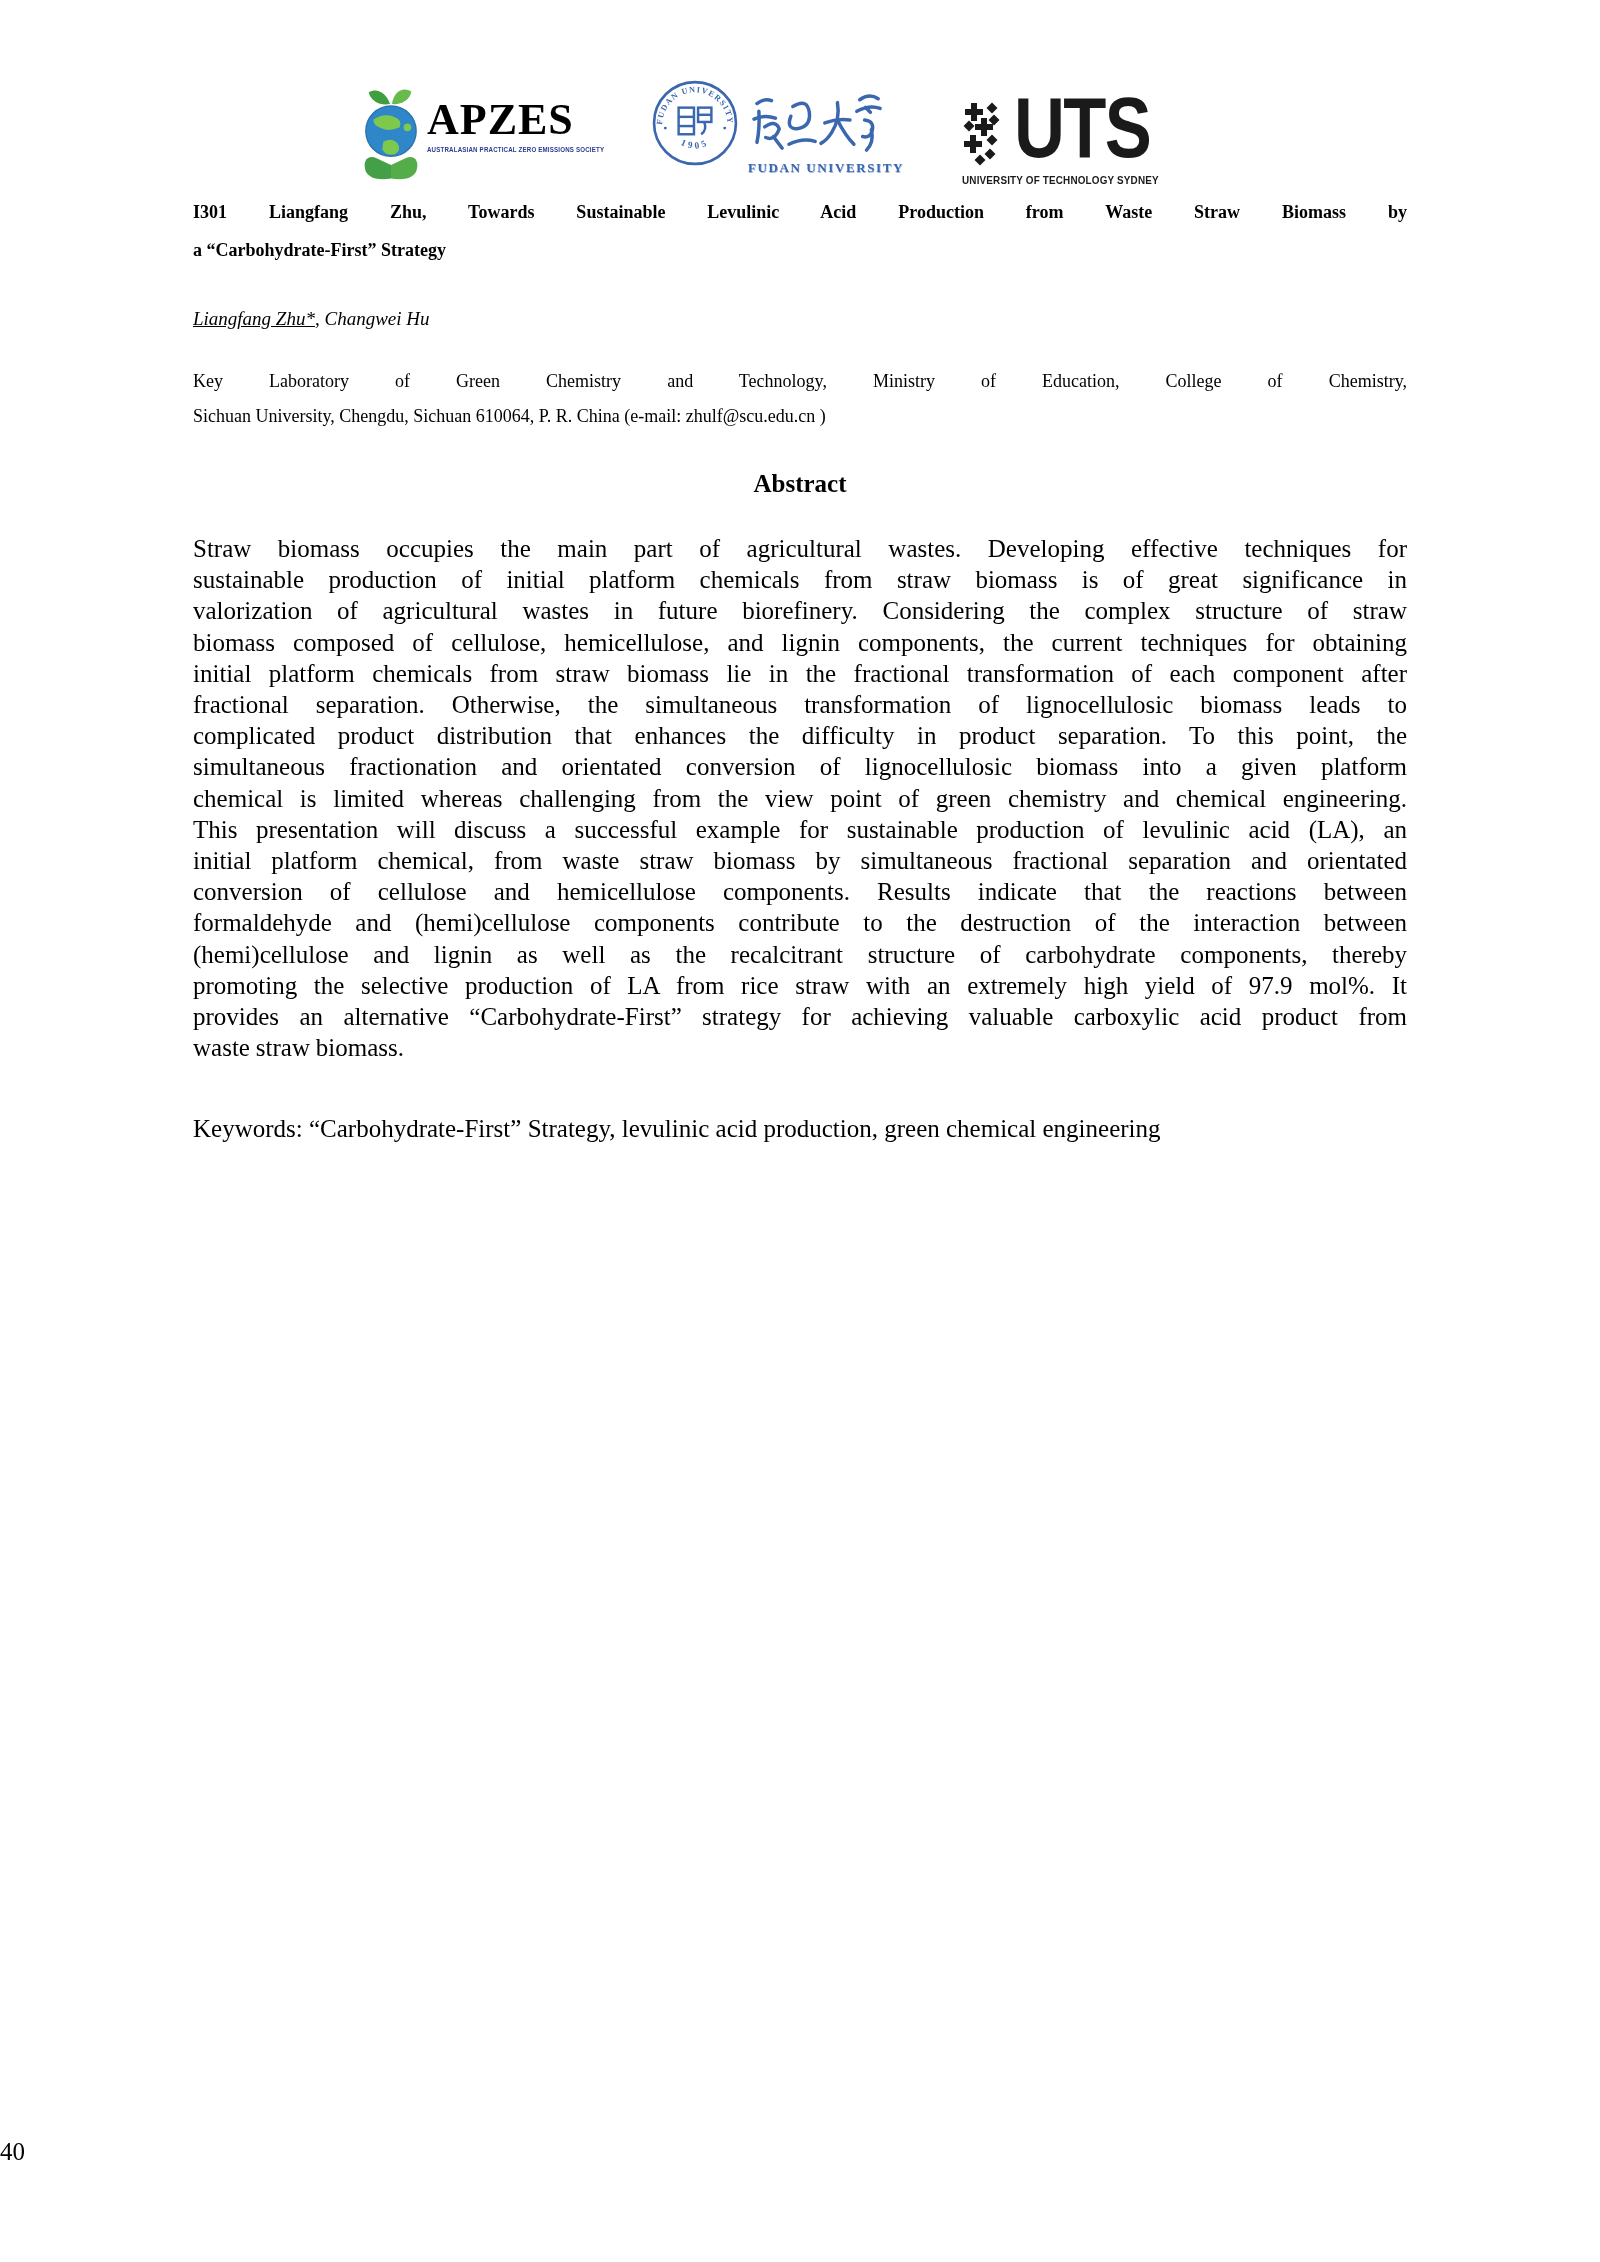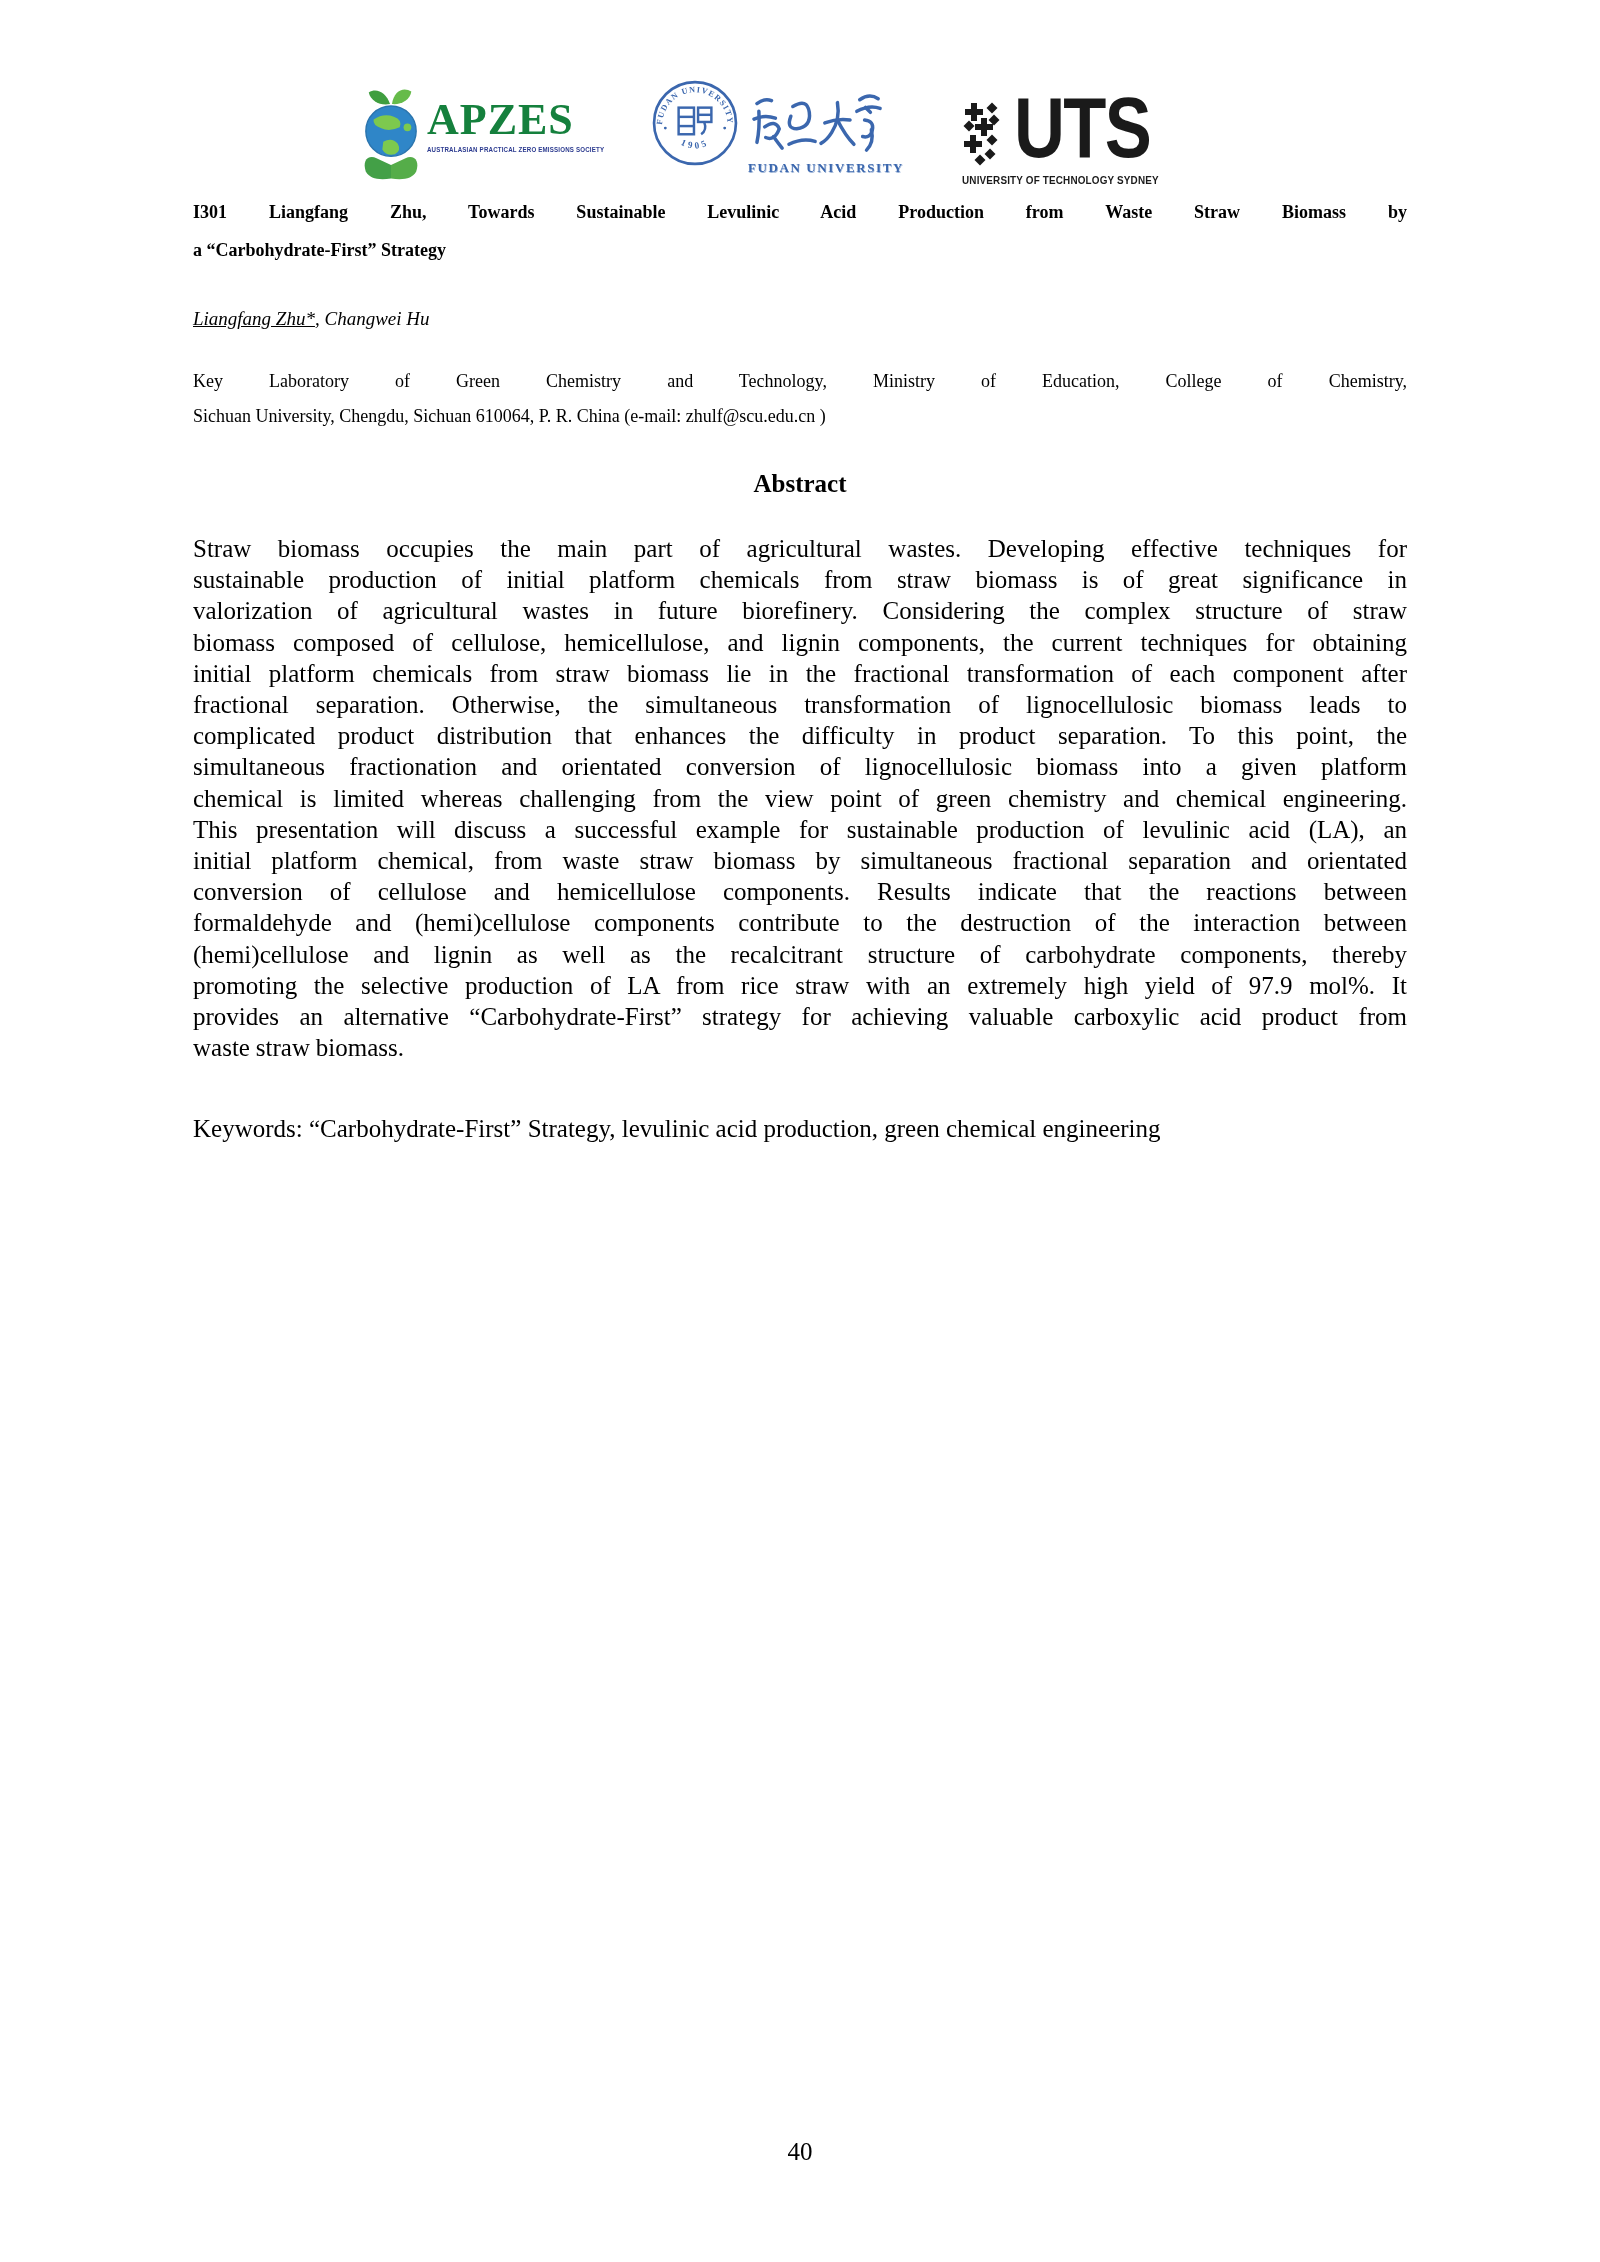--- a/index.html
+++ b/index.html
@@ -19,21 +19,21 @@
 
   
   .apzes { left: 362px; top: 86px; display: flex; align-items: flex-start; }
   .apzes-text { margin-left: 7px; padding-top: 14px; }
   .apzes-acronym {
     font-family: "Liberation Serif", serif;
     font-weight: bold;
     font-size: 44px;
     line-height: 40px;
     letter-spacing: 1px;
-    color: #15803d;
+    color: #000000;
   }
   .apzes-tagline {
     margin-top: 6px;
     font-family: "Liberation Sans", "DejaVu Sans", sans-serif;
     font-weight: bold;
     font-size: 7px;
     letter-spacing: 0.2px;
     color: #2b3a8f;
     transform: scaleX(0.88);
     transform-origin: left center;
@@ -89,21 +89,21 @@
   .stretch .line.last-line { text-align: left; text-align-last: auto; }
 
   .title { top: 193px; font-size: 18px; font-weight: bold; line-height: 38px; }
   .authors { top: 303px; font-size: 19px; font-style: italic; line-height: 31px; }
   .author-primary { text-decoration: underline; }
   .affiliation { top: 364px; font-size: 18px; line-height: 35px; }
   .abstract-heading { top: 468px; font-size: 25px; font-weight: bold; line-height: 31px; text-align: center; }
   .abstract-body { top: 533px; font-size: 25px; line-height: 31.2px; word-spacing: -0.35px; }
   .keywords { top: 1113px; font-size: 25px; line-height: 31px; }
   .kw-label { font-weight: normal; }
-  .page-number { position: absolute; left: 0; top: 2138px; width: 100%; text-align: center; font-size: 25px; }
+  .page-number { position: absolute; left: 0; top: 2138px; width: 100%; font-size: 25px; }
 </style>
 </head>
 <body>
 
 <div class="page">
 
   <div class="logo-block apzes">
     <svg width="58" height="98" viewBox="0 0 60 100">
 
       <path d="M29,18 C25,6 15,1 7,6 C9,15 19,20 29,18 Z" fill="#3f9e3f"></path>

